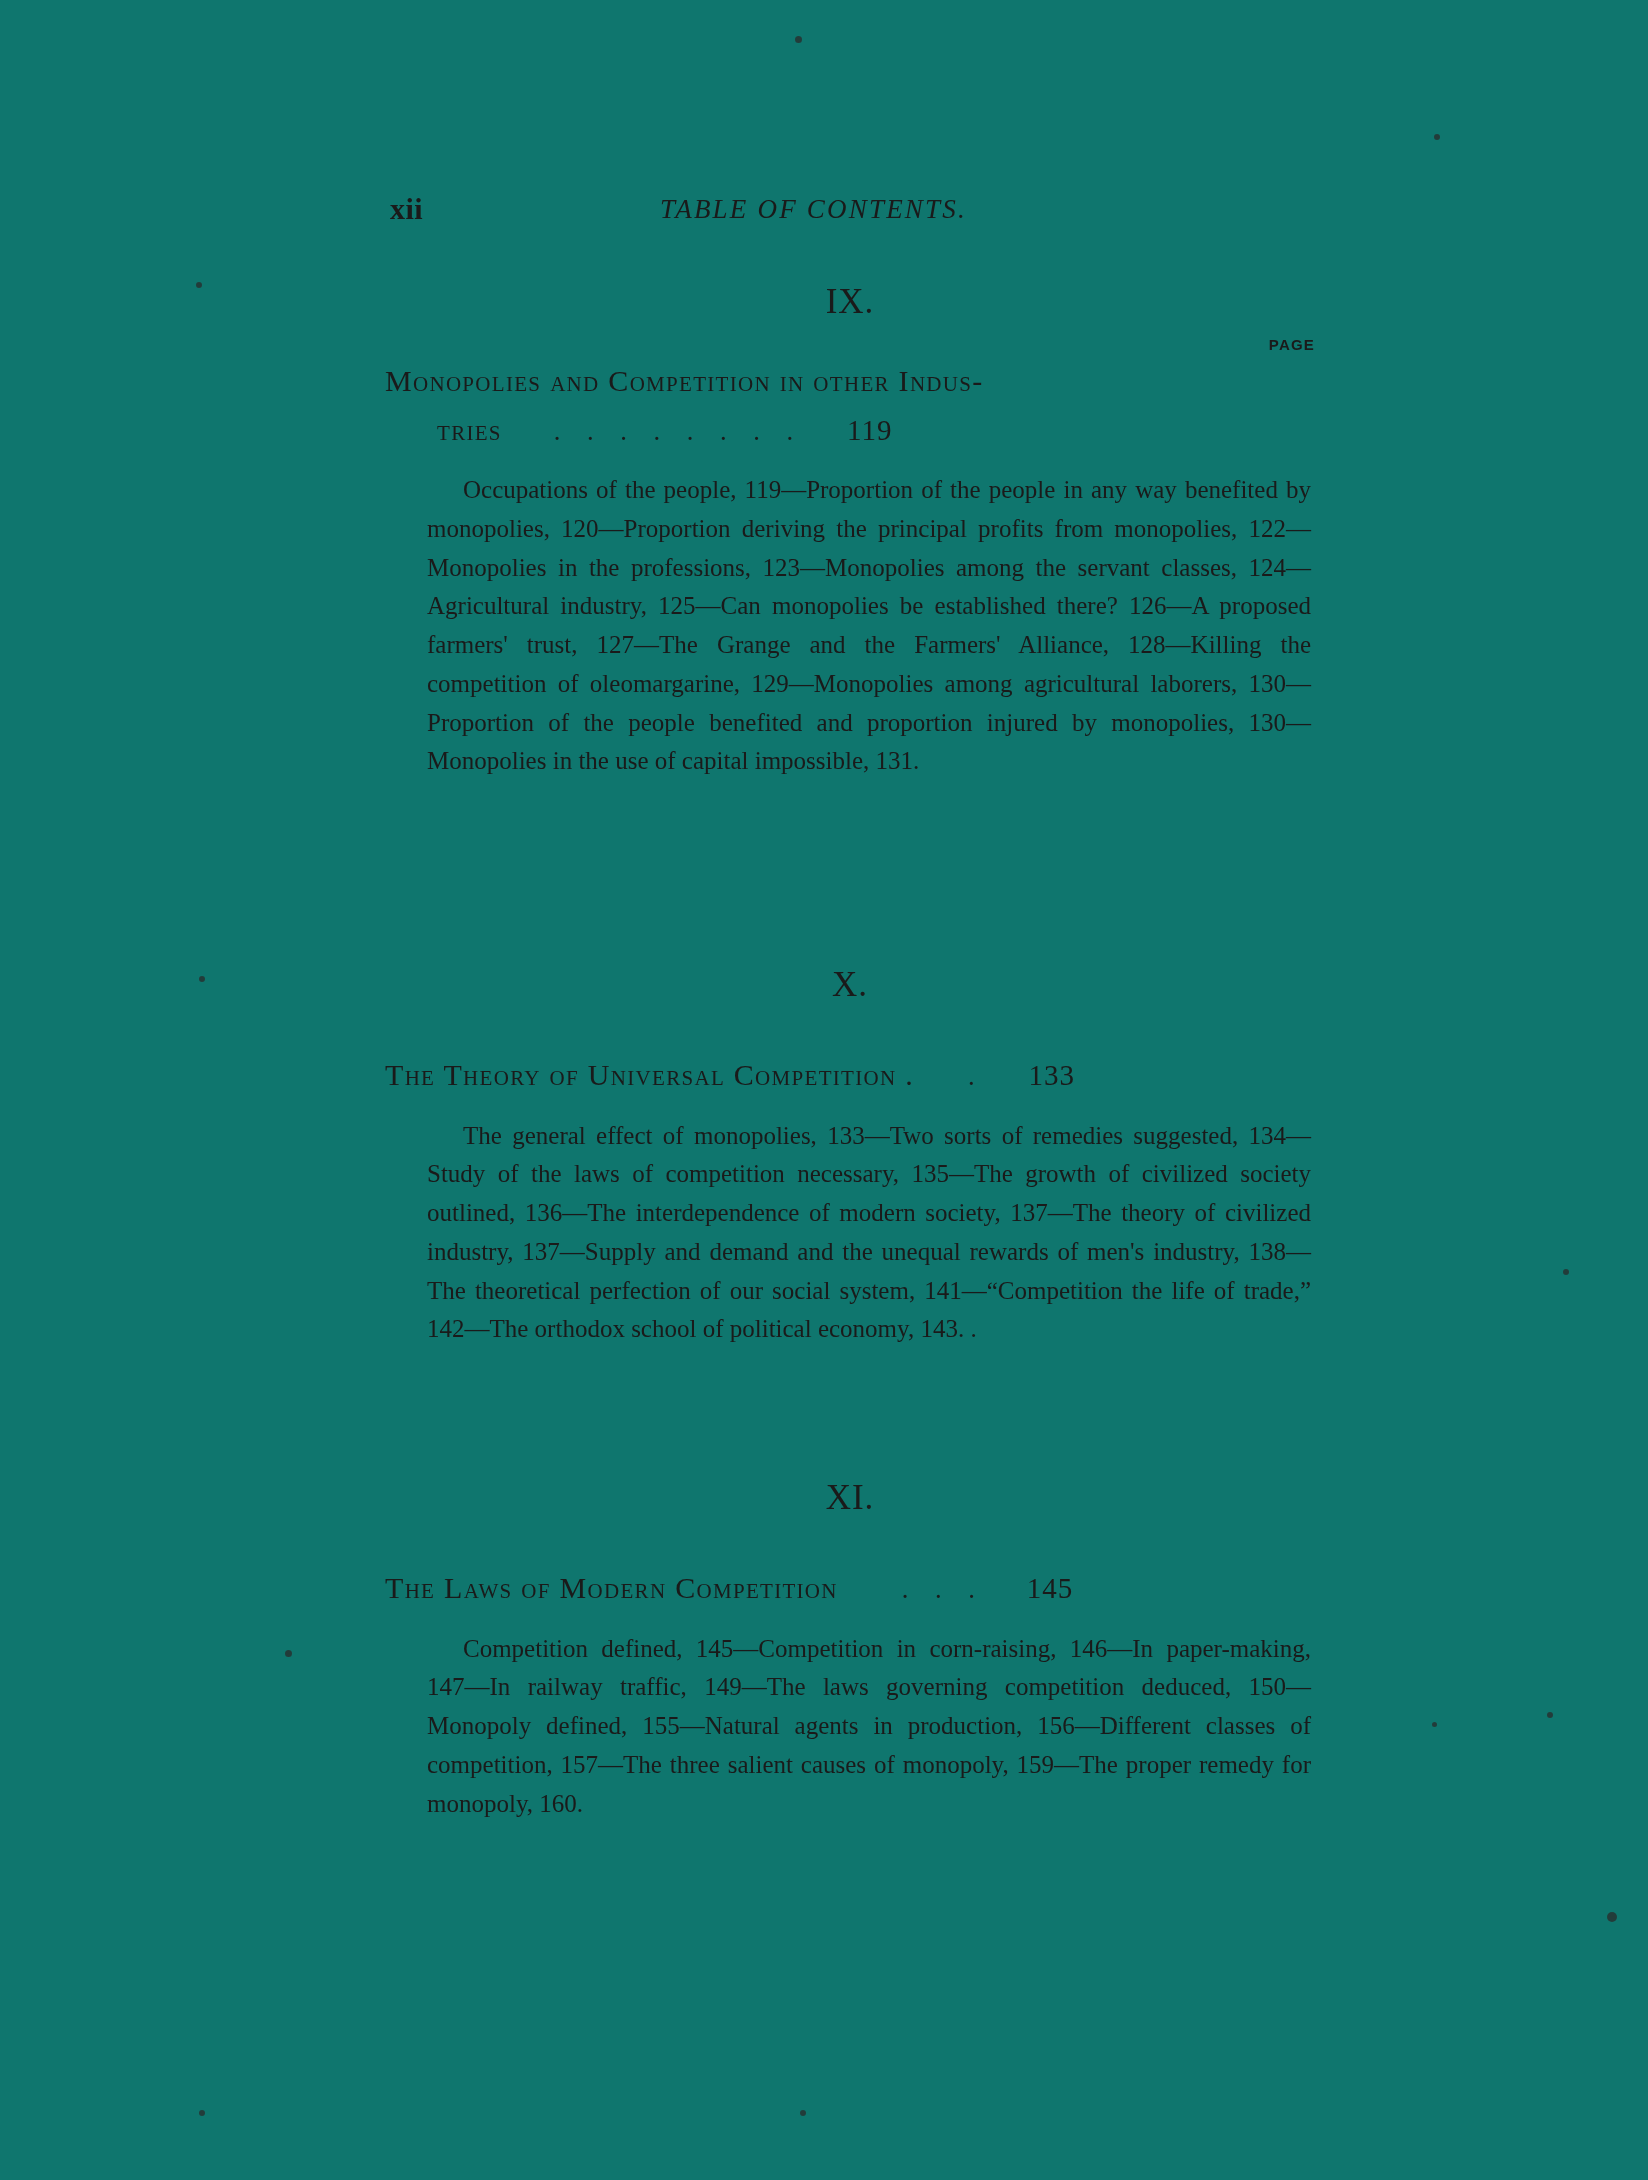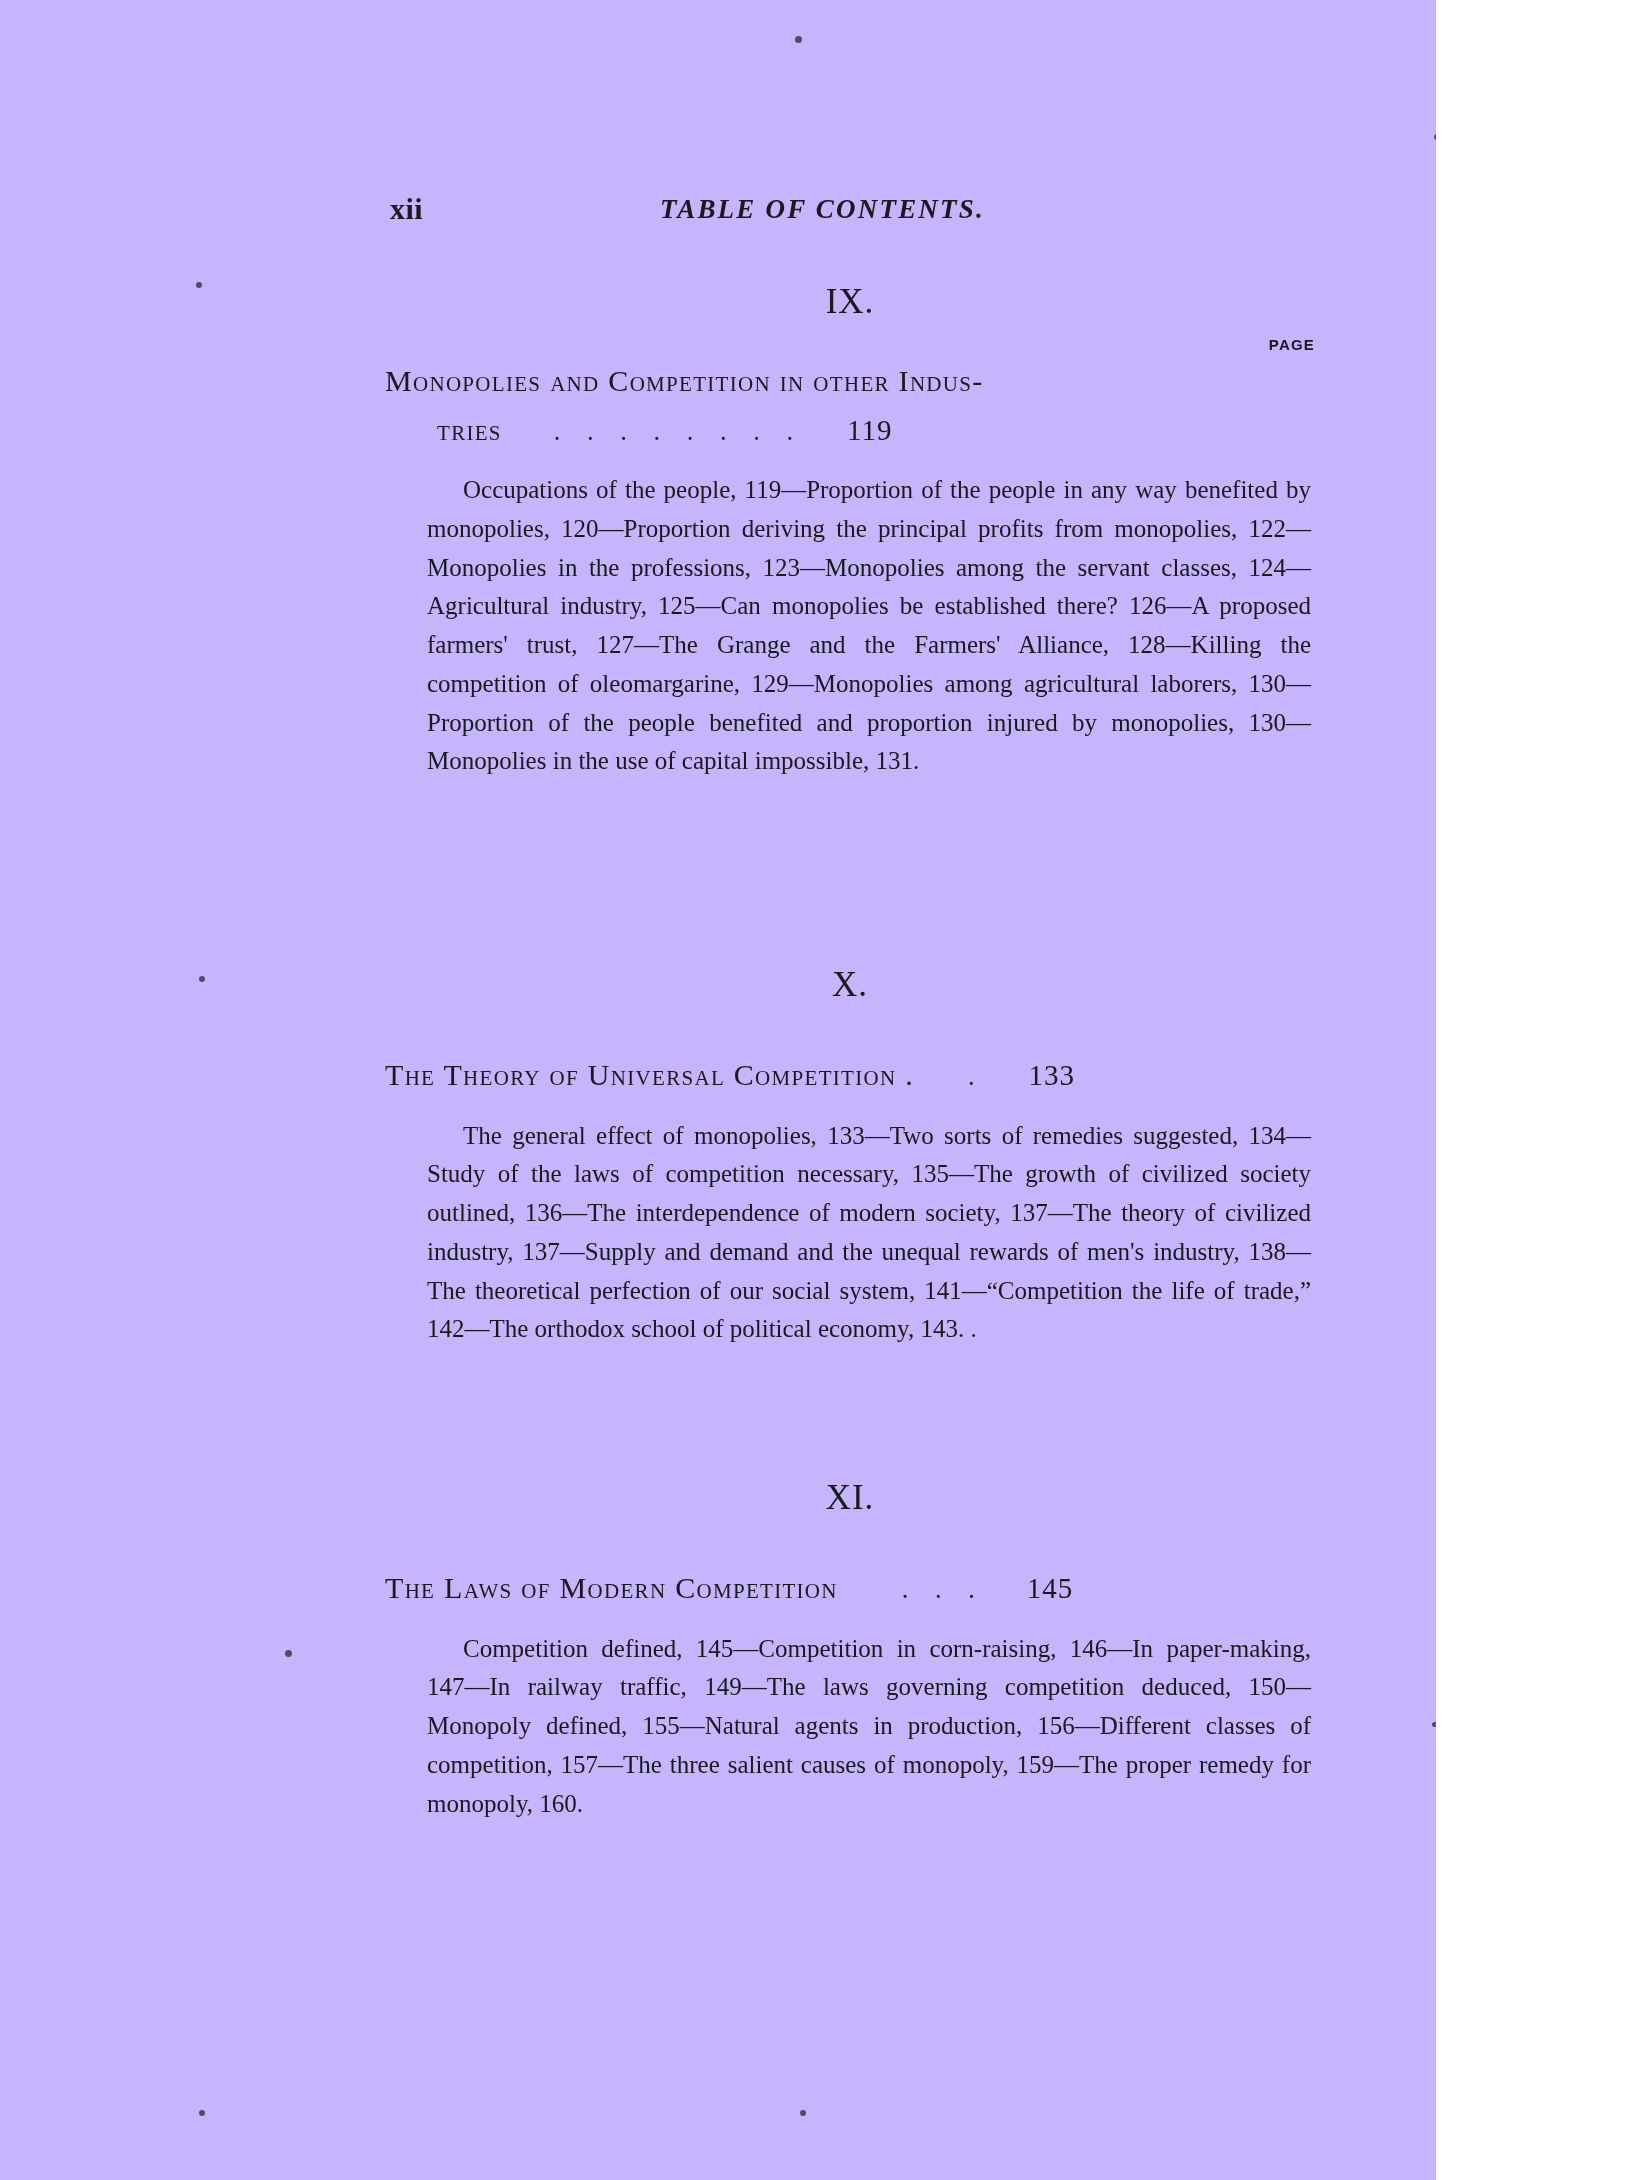--- a/index.html
+++ b/index.html
@@ -2,23 +2,23 @@
 <html><head>
 <meta charset="utf-8">
 <style>
   html, body {
     margin: 0;
     padding: 0;
     background: #ffffff;
   }
   .page {
     position: relative;
-    width: 1436px;
+    width: 1648px;
     height: 2180px;
-    background: #c4b5fd;
+    background: #0f766e;
     font-family: "Liberation Serif", serif;
     color: #1a1a1a;
     overflow: hidden;
   }
 
   
   .running-head {
     position: absolute;
     top: 192px;
     left: 0;
@@ -33,21 +33,21 @@
     font-size: 30px;
     font-weight: 700;
     letter-spacing: 0.5px;
   }
   .head-title {
     position: absolute;
     left: 660px;
     top: 2px;
     font-family: "Liberation Serif", serif;
     font-style: italic;
-    font-weight: 700;
+    font-weight: 400;
     font-size: 27px;
     letter-spacing: 2.2px;
     text-align: center;
   }
 
   
   .col {
     position: absolute;
     left: 385px;
     width: 930px;

